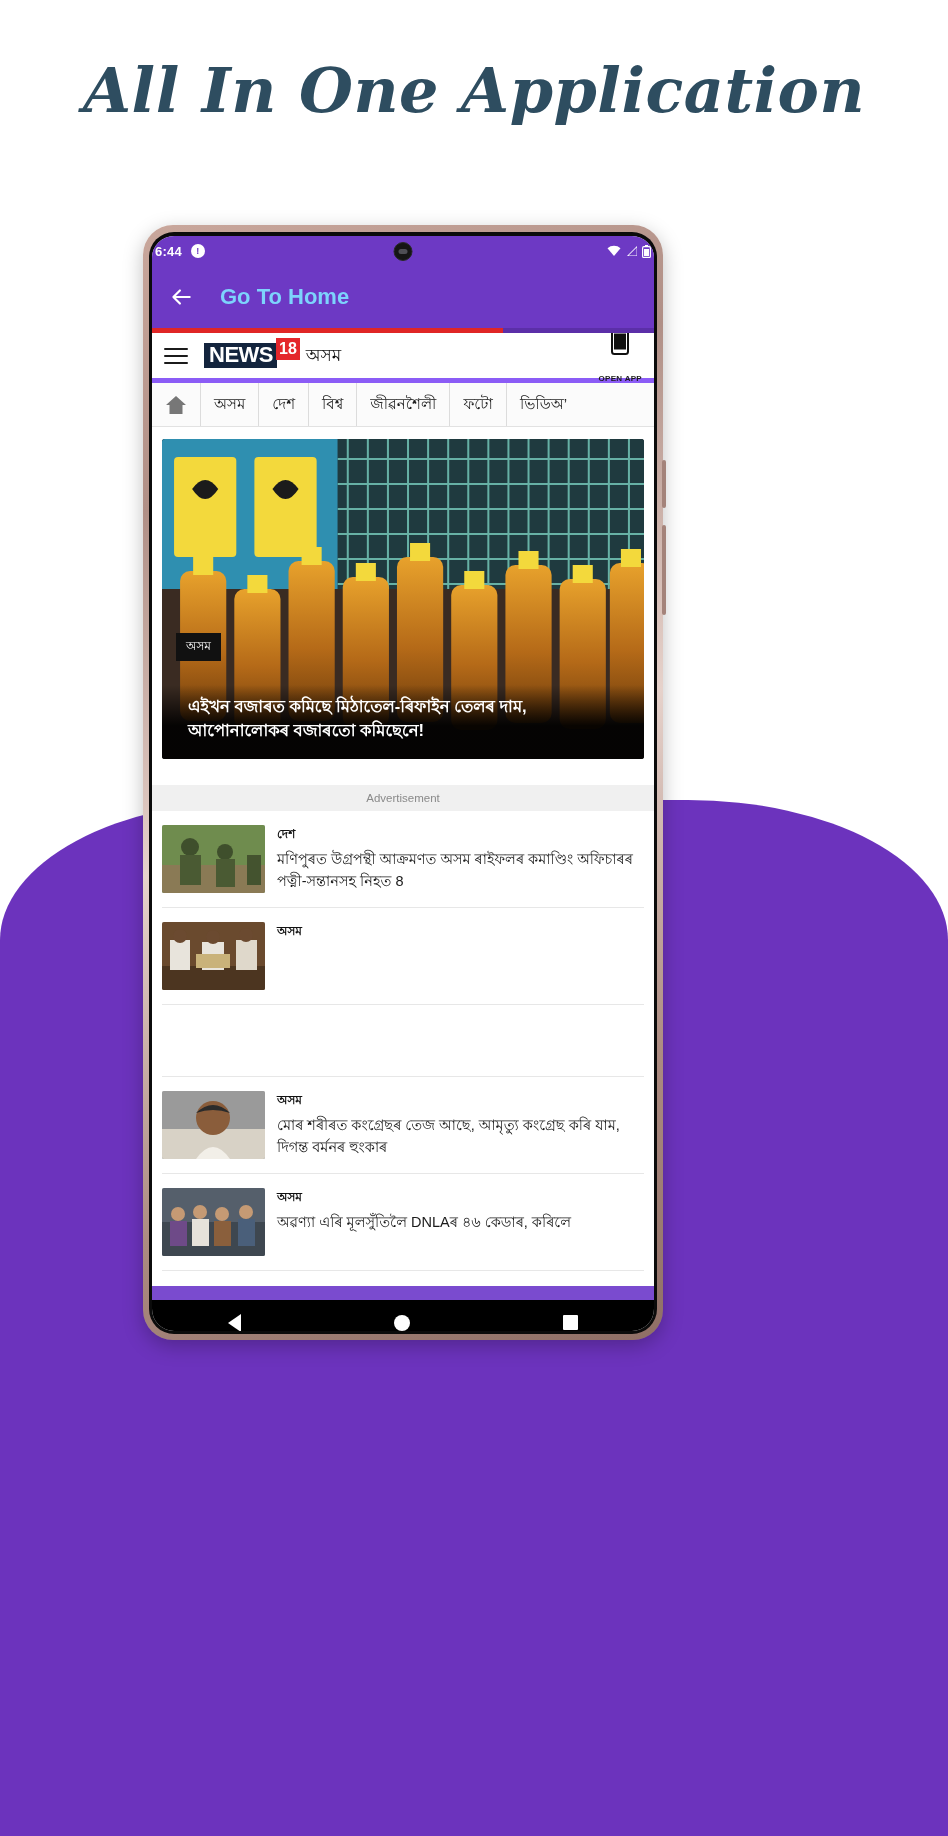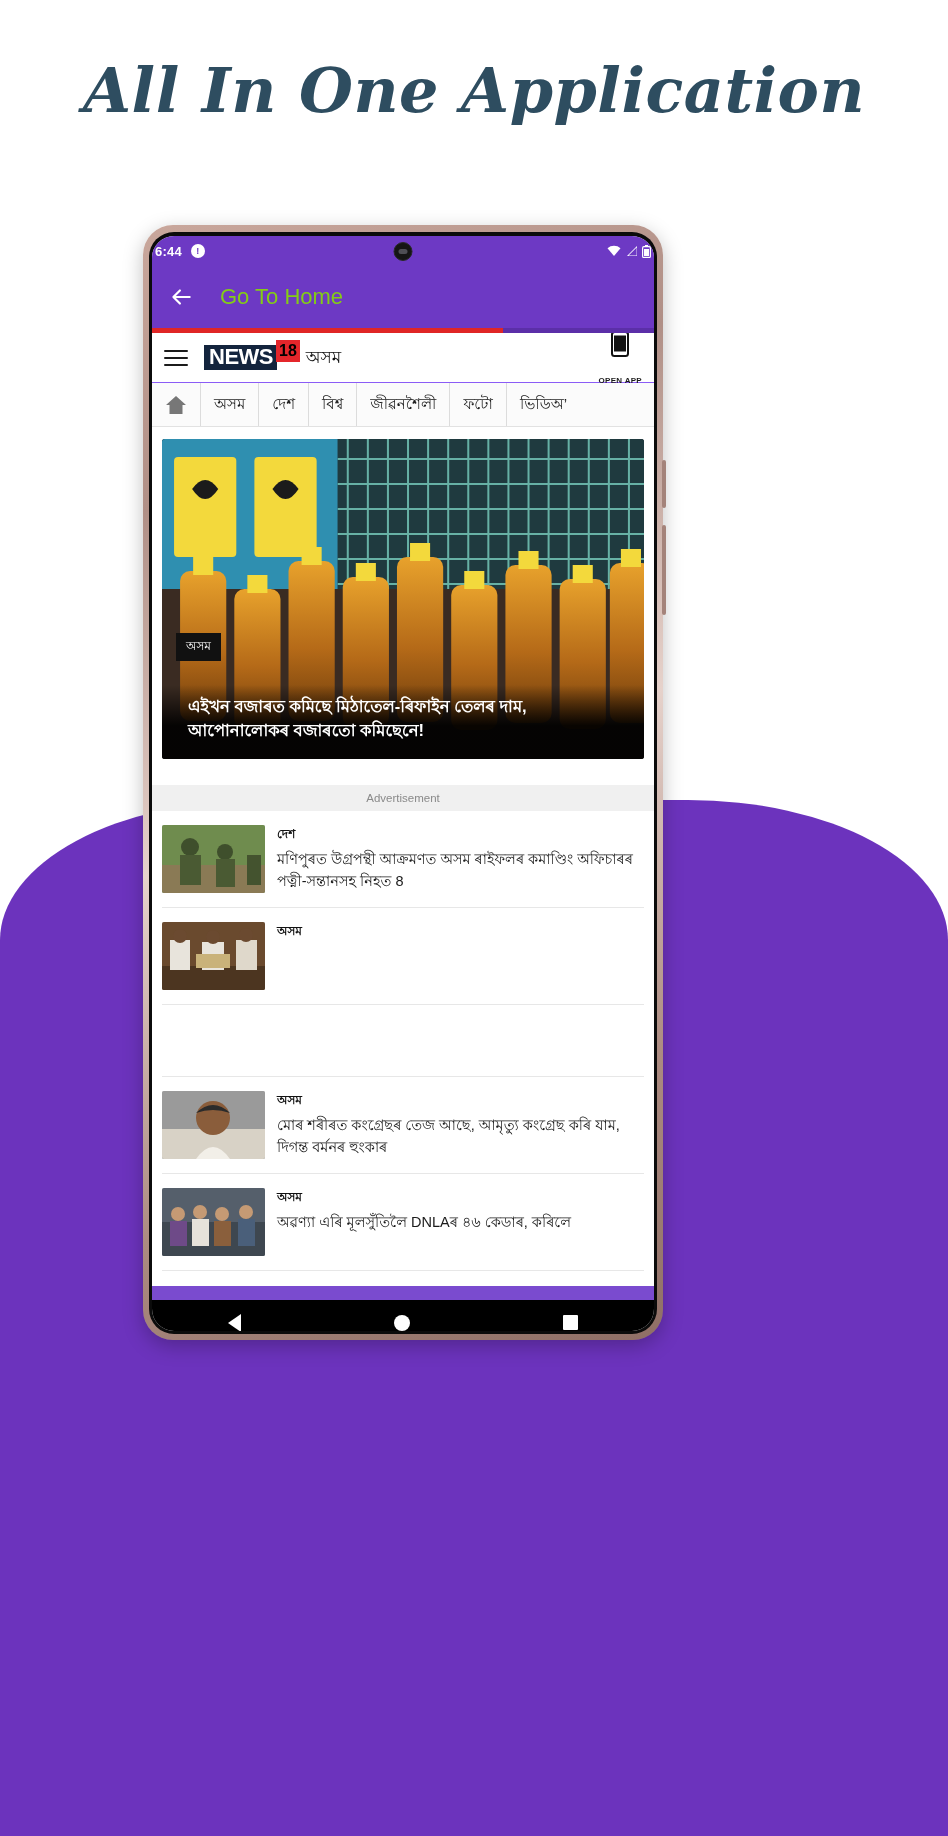--- a/index.html
+++ b/index.html
@@ -118,23 +118,23 @@
   .appbar {
     height: 62px;
     background: #6d39c4;
     display: flex;
     align-items: center;
     padding-left: 16px;
   }
   .back-arrow { width: 26px; height: 26px; flex: 0 0 auto; }
   .appbar-title {
     margin-left: 26px;
-    color: #84cc16;
+    color: #7dd3fc;
     font-size: 22px;
-    font-weight: 400;
+    font-weight: 700;
   }
   .progress-track {
     height: 5px;
     background: #5b2fa8;
     position: relative;
   }
   .progress-fill {
     position: absolute; left: 0; top: 0; bottom: 0;
     width: 70%;
     background: #e02626;
@@ -146,39 +146,39 @@
     height: calc(100% - 30px - 62px - 5px - 45px);
     background: #ffffff;
     overflow: hidden;
   }
 
   .site-header {
     height: 50px;
     display: flex;
     align-items: center;
     padding: 0 12px;
-    border-bottom: 1px solid #8b5cf6;
+    border-bottom: 5px solid #8b5cf6;
     background: #ffffff;
   }
   .hamburger { width: 24px; display: flex; flex-direction: column; gap: 5px; flex: 0 0 auto; }
   .hamburger span { display: block; height: 2px; background: #1b1b1b; border-radius: 1px; }
   .brand { display: flex; align-items: center; margin-left: 16px; }
   .brand-news {
     background: #13243d;
     color: #ffffff;
     font-size: 22px;
     font-weight: 800;
     letter-spacing: -0.5px;
     padding: 1px 4px 2px 5px;
     line-height: 1;
     font-family: "Liberation Sans", sans-serif;
   }
   .brand-18 {
     background: #e4262b;
-    color: #000000;
+    color: #ffffff;
     font-size: 16px;
     font-weight: 800;
     line-height: 1;
     padding: 3px 3px;
     margin-left: -1px;
     align-self: flex-start;
     margin-top: -4px;
   }
   .brand-lang {
     margin-left: 6px;

